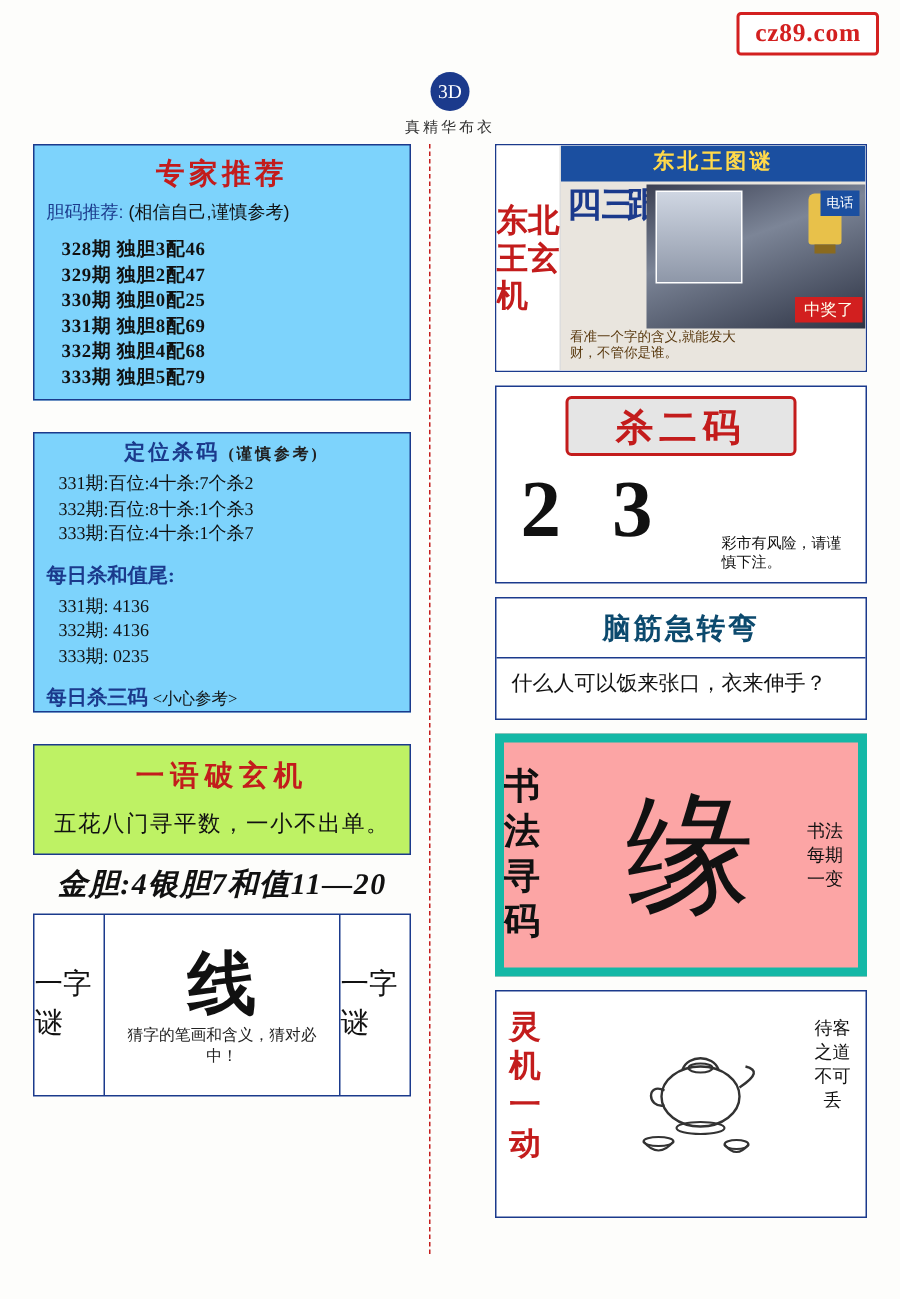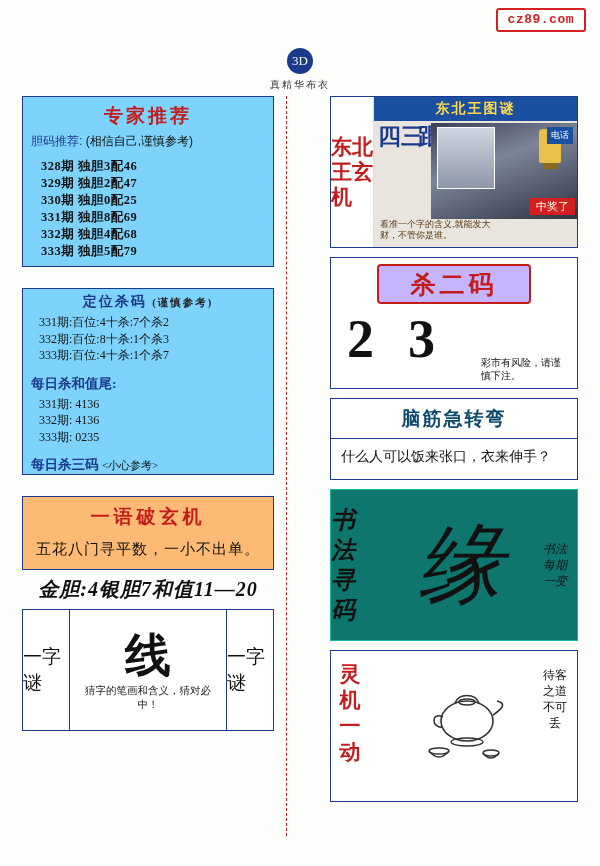--- a/index.html
+++ b/index.html
@@ -15,25 +15,25 @@
     position:absolute;left:0;top:0;width:600px;height:866px;
     background:#fdfdfb;
   }
   
   .watermark{
     position:absolute;right:14px;top:8px;
     border:2px solid #d32020;
     background:#fff;
     padding:2px 10px 3px 10px;
     border-radius:3px;
-    font-size:13px;
+    font-size:17px;
     color:#d32020;
     font-weight:bold;
     letter-spacing:0.5px;
-    font-family:Liberation Mono, monospace;
+    font-family:Liberation Serif, serif;
   }
   .toplogo{
     position:absolute;left:265px;top:48px;width:70px;text-align:center;
   }
   .toplogo .circle{
     width:26px;height:26px;border-radius:50%;
     background:#1b3a8c;color:#fff;font-size:13px;
     line-height:26px;text-align:center;margin:0 auto;
     font-family:"Liberation Serif", serif;
   }
@@ -84,21 +84,21 @@
   .plain-rows{padding:3px 0 6px 16px;}
   .plain-rows .r{font-size:12px;line-height:16.5px;font-family:"Liberation Serif", serif;}
 
   .sec-title-center{
     text-align:center;color:#1b3a8c;font-size:14px;font-weight:bold;
     font-family:"Liberation Serif", serif;letter-spacing:2px;padding-top:4px;
   }
   .sec-note{font-size:10.5px;color:#222;}
 
   .onesay{
-    border:1px solid #1b3a8c;background:#fdba74;margin-top:6px;
+    border:1px solid #1b3a8c;background:#bef264;margin-top:6px;
   }
   .onesay .t{
     text-align:center;color:#c31c1c;font-size:19px;font-weight:bold;
     font-family:"Liberation Serif", serif;letter-spacing:4px;padding:7px 0 4px;
   }
   .onesay .s{
     text-align:center;font-size:15px;padding:6px 0 10px;
     font-family:"Liberation Serif", serif;letter-spacing:1px;
   }
   .goldline{
@@ -190,21 +190,21 @@
     position:absolute;left:6px;bottom:6px;font-size:9px;color:#5a3a10;
     line-height:11px;width:120px;
   }
 
   .kill-box{
     border:1px solid #1b3a8c;background:#fff;margin-bottom:9px;
   }
   .kill-head{
     margin:6px auto 2px auto;width:150px;height:36px;
     border:2px solid #c31c1c;border-radius:4px;
-    background:#c4b5fd;
+    background:#e5e5e5;
     display:flex;align-items:center;justify-content:center;
   }
   .kill-head span{
     color:#c31c1c;font-size:25px;font-weight:bold;letter-spacing:4px;
     font-family:"Liberation Serif", serif;
   }
   .kill-nums{
     display:flex;align-items:center;justify-content:flex-start;padding:2px 0 0 16px;height:62px;
   }
   .kill-nums .n{
@@ -222,21 +222,21 @@
     text-align:center;font-size:19px;font-weight:bold;color:#0c4a6e;
     font-family:"Liberation Serif", serif;letter-spacing:2px;padding:7px 0 6px;
   }
   .brain .line{border-top:1px solid #1b3a8c;margin:0 0 6px 0;}
   .brain .q{
     font-size:14px;line-height:24px;padding:0 10px;
     font-family:"Liberation Serif", serif;
   }
 
   .calli{
-    border:1px solid #14b8a6;background:#0f766e;height:150px;display:flex;margin-bottom:9px;font-style:italic;
+    border:6px solid #14b8a6;background:#fca5a5;height:150px;display:flex;margin-bottom:9px;
   }
   .calli .vt{
     width:46px;color:#111;font-size:24px;font-weight:bold;
     font-family:"Liberation Serif", serif;
     display:flex;flex-direction:column;align-items:center;justify-content:center;line-height:30px;
   }
   .calli .mid{
     flex:1;display:flex;align-items:center;justify-content:center;position:relative;
   }
   .calli .mid .char{

